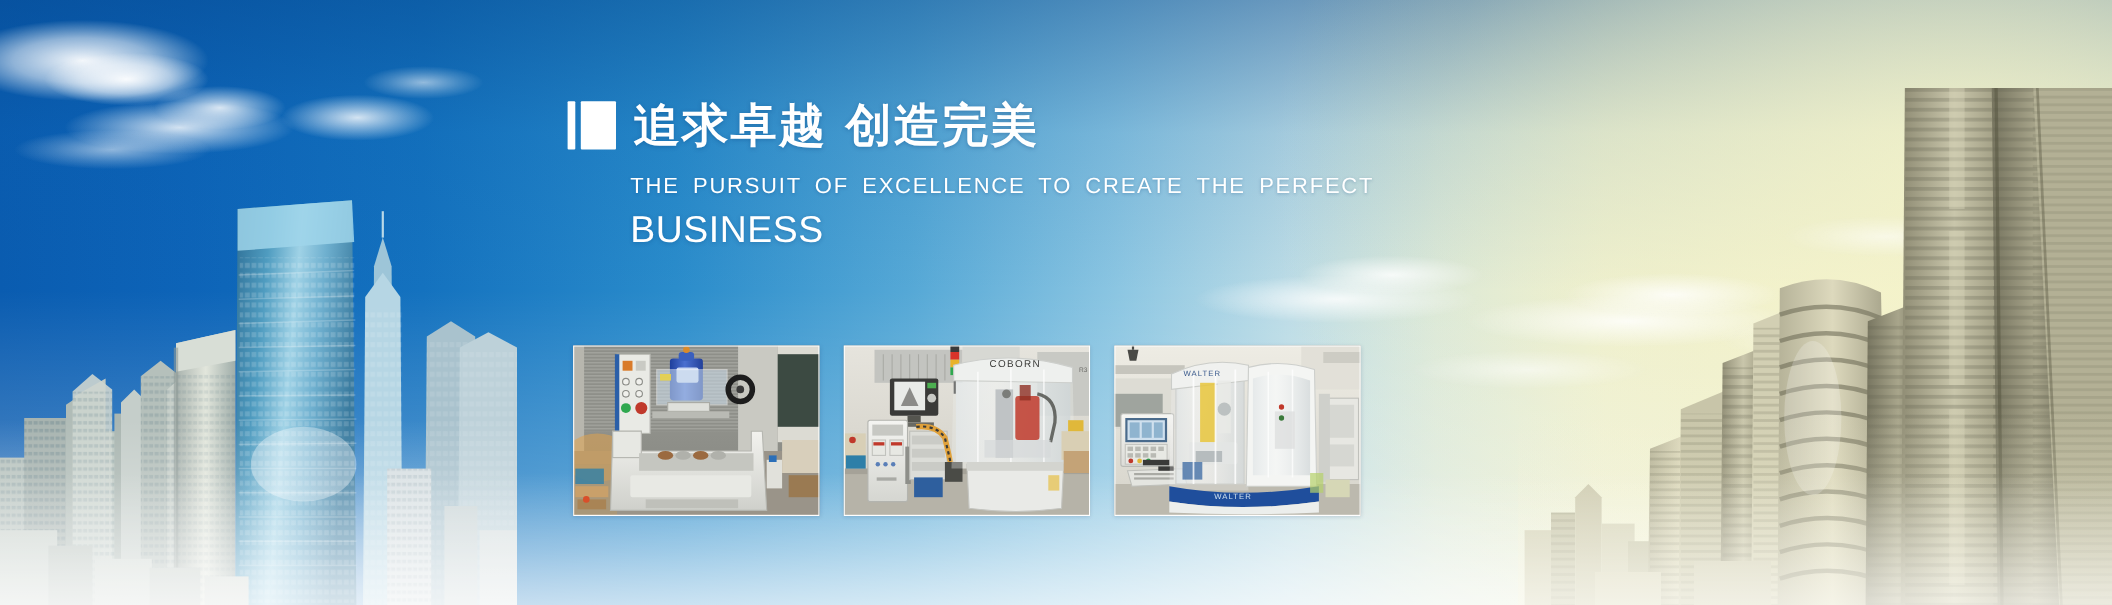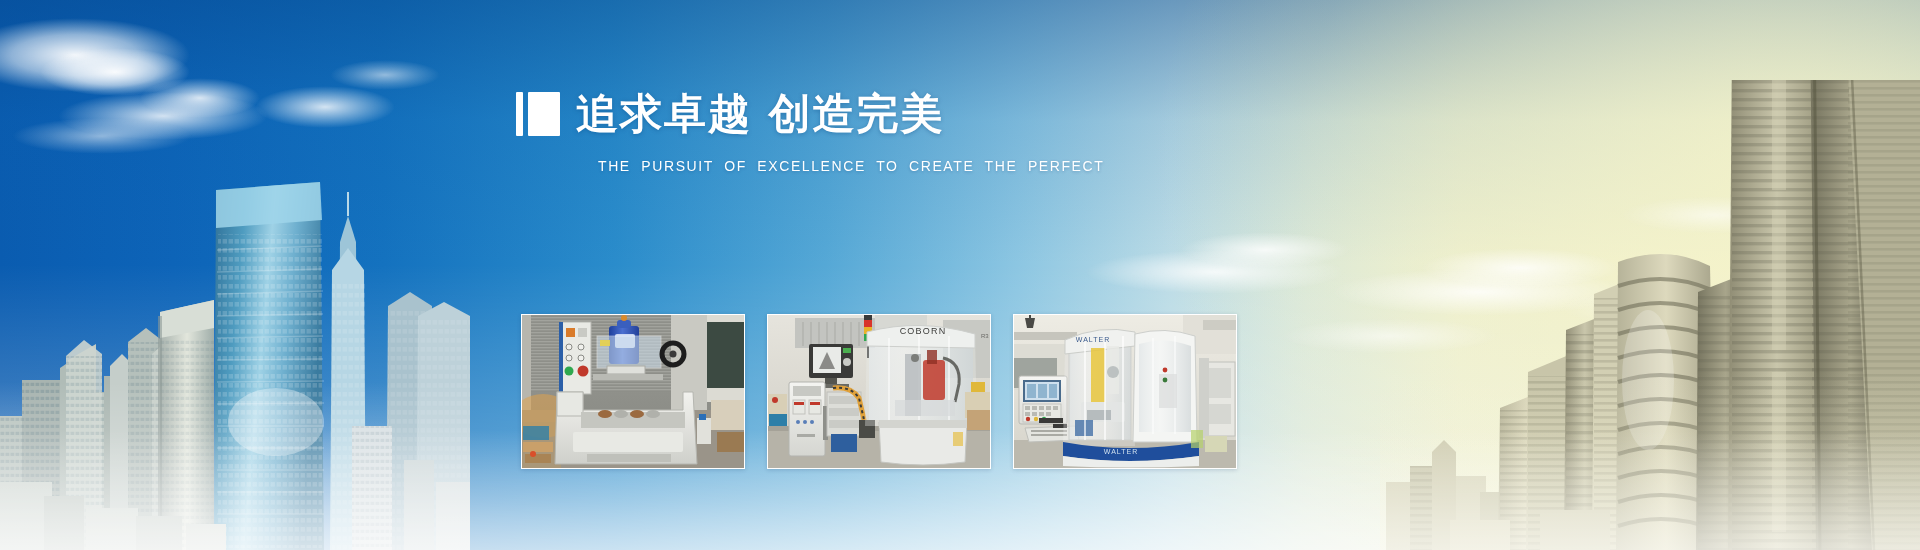--- a/index.html
+++ b/index.html
@@ -77,23 +77,23 @@
     font-size:42px;
     font-weight:bold;
     letter-spacing:2px;
     line-height:1;
     white-space:nowrap;
     text-shadow:0 1px 4px rgba(0,60,120,0.35);
     font-family:"DejaVu Sans", sans-serif;
   }
   #subtitle-en{
     margin-top:22px;
-    margin-left:82px;
+    margin-left:57px;
     color:#ffffff;
-    font-size:14px;
+    font-size:20px;
     letter-spacing:1.6px;
     word-spacing:5px;
     white-space:nowrap;
     font-family:"Liberation Sans", sans-serif;
     text-shadow:0 1px 3px rgba(0,60,120,0.30);
   }
   #business-word{
     margin-top:11px;
     margin-left:57px;
     color:#ffffff;
@@ -360,20 +360,21 @@
 
   <div id="headline-block">
     <div class="headline-row">
       <span class="logo-mark">
         <span class="logo-bar"></span>
         <span class="logo-sq"></span>
       </span>
       <span id="headline-cn">追求卓越  创造完美</span>
     </div>
     <div id="subtitle-en">THE PURSUIT OF EXCELLENCE TO CREATE THE PERFECT</div>
+    <div id="business-word">BUSINESS</div>
   </div>
 
   <div id="photo-strip">
 
     <div class="photo">
       <svg viewBox="0 0 224 155" preserveAspectRatio="none">
         <defs>
           <linearGradient id="p1wall" x1="0" y1="0" x2="0" y2="1">
             <stop offset="0%" stop-color="#9b9c96"></stop>
               <stop offset="100%" stop-color="#84857f"></stop>

